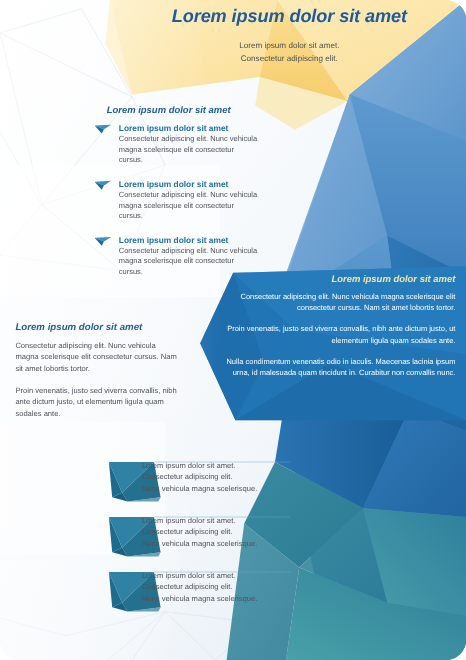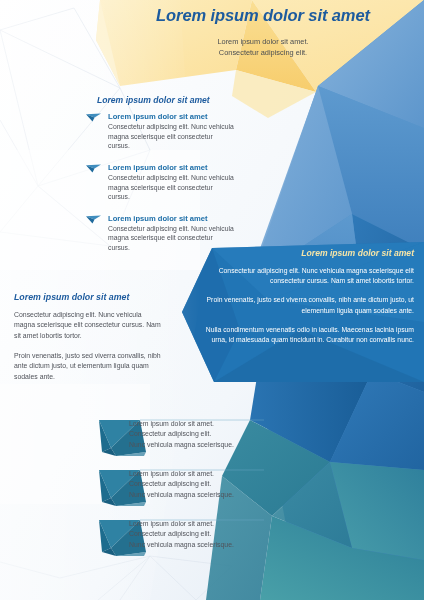--- a/index.html
+++ b/index.html
@@ -11,20 +11,21 @@
   body {
     font-family: "Liberation Sans", sans-serif;
   }
 
   #poster {
     position: relative;
     width: 424px;
     height: 600px;
     overflow: hidden;
     background: linear-gradient(120deg, #ffffff 0%, #f4f7fa 45%, #e8eef5 100%);
+    border-radius: 19px;
   }
 
   
   #bg-art {
     position: absolute;
     left: 0;
     top: 0;
     width: 424px;
     height: 600px;
   }

